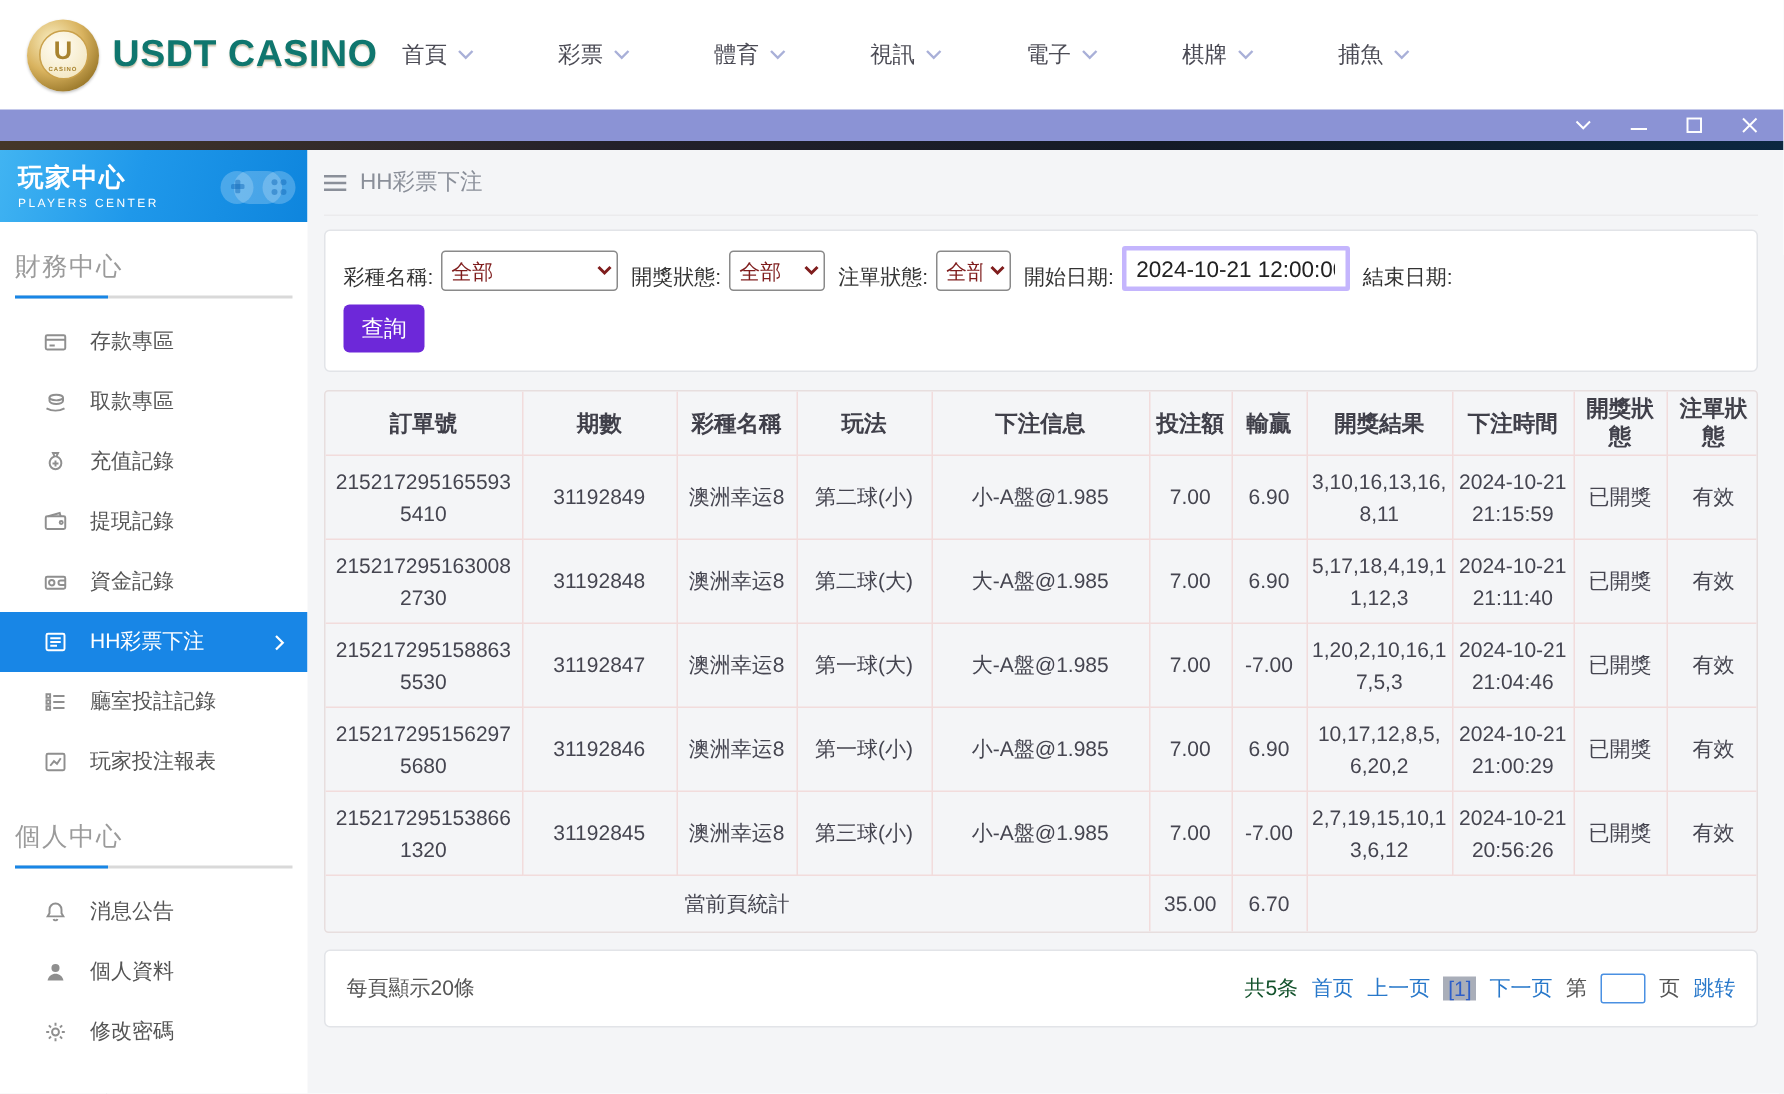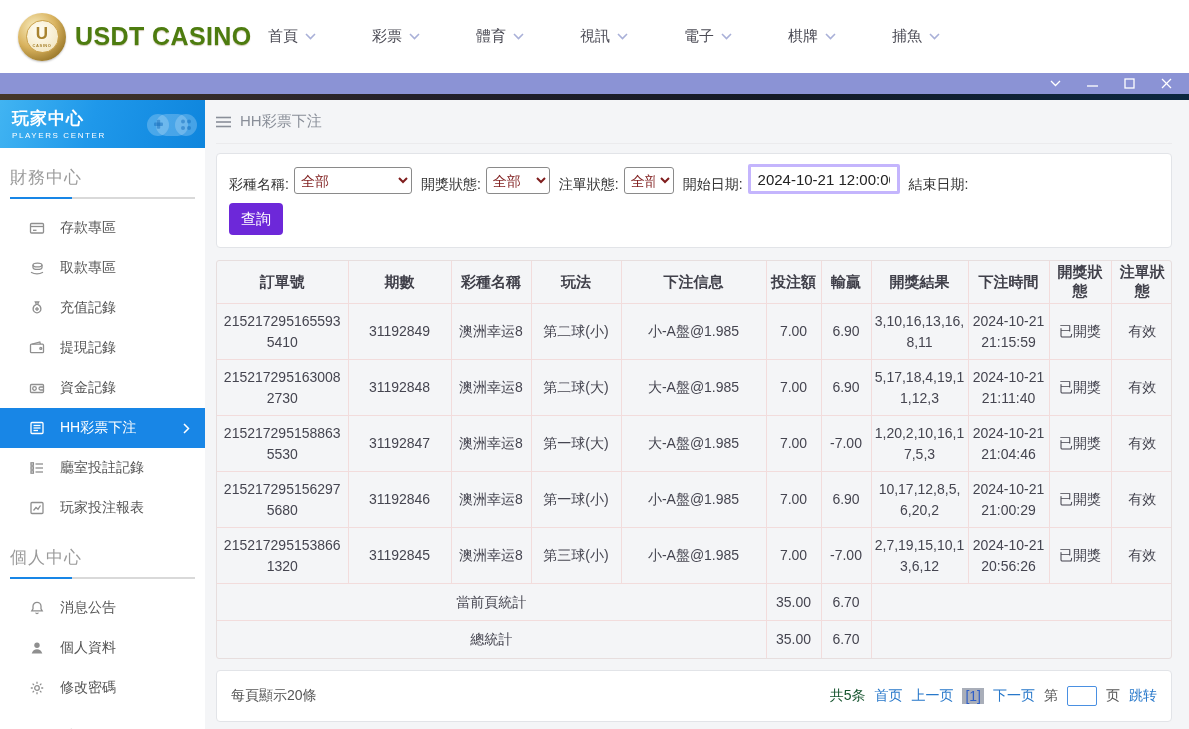--- a/index.html
+++ b/index.html
@@ -10,21 +10,21 @@
   
   .top-header{height:73px;background:#fff;display:flex;align-items:center;padding:0 18px;flex:none}
   .brand{display:flex;align-items:center;gap:9px;width:238px;flex:none}
   .logo{width:48px;height:48px;border-radius:50%;flex:none;
         background:radial-gradient(circle at 35% 30%,#f9eec2,#d9b35f 45%,#9c7a2c 78%,#6e5518);
         display:flex;align-items:center;justify-content:center;box-shadow:0 1px 2px rgba(0,0,0,.25)}
   .logo-inner{width:33px;height:33px;border-radius:50%;background:radial-gradient(circle at 40% 32%,#fffdf4,#f1e2b6);
         display:flex;flex-direction:column;align-items:center;justify-content:center;color:#a8832f;font-weight:bold;border:1px solid #caa14b}
   .logo-u{font-size:17px;line-height:1}
   .logo-sub{font-size:4px;letter-spacing:.6px;margin-top:1px}
-  .brand-text{font-size:25px;font-weight:800;color:#4d7c0f;letter-spacing:.4px;text-shadow:0 1px 1px rgba(110,85,24,.35);white-space:nowrap}
+  .brand-text{font-size:25px;font-weight:800;color:#0f766e;letter-spacing:.4px;text-shadow:0 1px 1px rgba(110,85,24,.35);white-space:nowrap}
   .main-nav{display:flex;flex:1;padding-left:12px}
   .nav-item{width:104px;display:flex;align-items:center;gap:7px;font-size:15px;color:#4b4b55;cursor:pointer}
   .nav-item svg{flex:none}
 
   
   .titlebar{height:21px;background:#8b93d5;display:flex;align-items:center;justify-content:flex-end;gap:23px;padding-right:16px;flex:none}
   .win-btn{display:flex;align-items:center;justify-content:center;width:14px;height:14px;cursor:pointer}
   .dark-strip{height:6px;flex:none;background:linear-gradient(90deg,#453729,#23202a 35%,#141a26 65%,#0b2740)}
 
   
@@ -443,26 +443,20 @@
               <td>2024-10-21 20:56:26</td>
               <td>已開獎</td>
               <td>有效</td>
             </tr>
             <tr class="sum-row">
               <td colspan="5">當前頁統計</td>
               <td>35.00</td>
               <td>6.70</td>
               <td colspan="4"></td>
             </tr>
-            <tr class="sum-row">
-              <td colspan="5">總統計</td>
-              <td>35.00</td>
-              <td>6.70</td>
-              <td colspan="4"></td>
-            </tr>
           </tbody>
         </table>
       </section>
 
       <section class="card footer-card">
         <span>每頁顯示20條</span>
         <div class="pagination">
           <span style="color:#14532d">共5条</span>
           <span class="pg-link">首页</span>
           <span class="pg-link">上一页</span>

